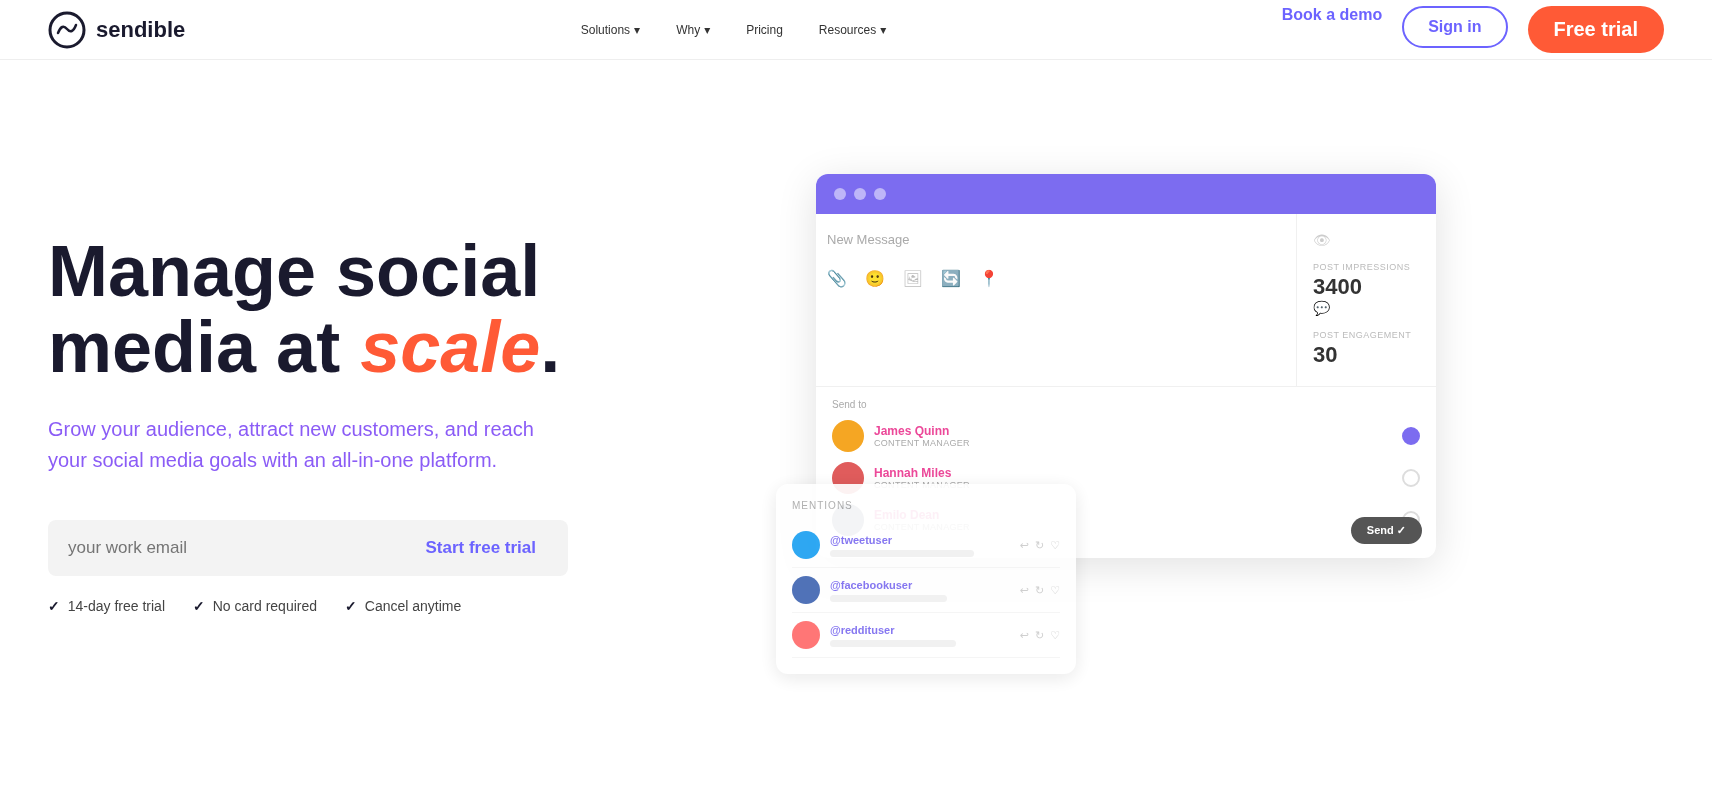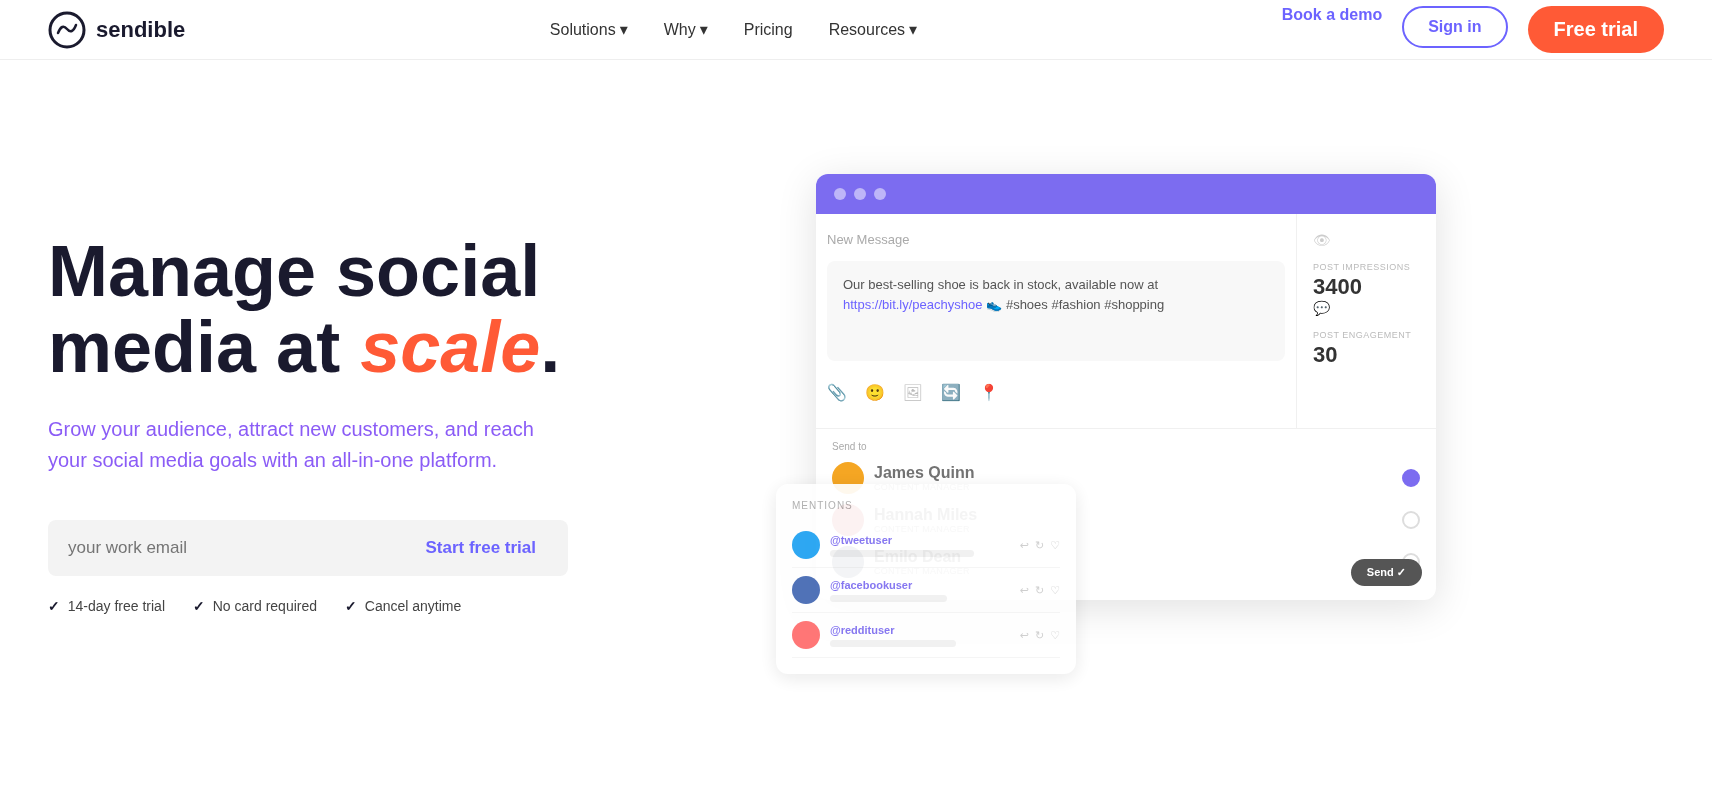--- a/index.html
+++ b/index.html
@@ -8,21 +8,21 @@
     
     nav {
       display: flex; align-items: center; justify-content: space-between;
       padding: 0 48px; height: 60px; border-bottom: 1px solid #eee;
       position: sticky; top: 0; background: #fff; z-index: 100;
     }
     .nav-logo { display: flex; align-items: center; gap: 10px; text-decoration: none; }
     .logo-icon { width: 38px; height: 38px; }
     .logo-text { font-size: 22px; font-weight: 700; color: #1a1a2e; }
     .nav-links { display: flex; align-items: center; gap: 36px; }
-    .nav-link { font-size: 16px; color: #333; text-decoration: none; cursor: pointer; display: flex; align-items: center; gap: 4px; }
+    .nav-link { font-size: 12px; color: #333; text-decoration: none; cursor: pointer; display: flex; align-items: center; gap: 4px; }
     .nav-actions { display: flex; align-items: flex-start; gap: 20px; }
     .btn-demo { font-size: 16px; color: #6c63ff; font-weight: 600; text-decoration: none; cursor: pointer; }
     .btn-signin {
       font-size: 16px; color: #6c63ff; font-weight: 600;
       border: 2px solid #6c63ff; border-radius: 50px;
       padding: 10px 24px; cursor: pointer; background: #fff;
     }
     .btn-free {
       font-size: 20px; color: #fff; font-weight: 600;
       background: #ff5a36; border: none; border-radius: 50px;
@@ -90,21 +90,21 @@
     .metric-label { font-size: 9px; color: #bbb; letter-spacing: 0.5px; text-transform: uppercase; margin-bottom: 2px; margin-top: 14px; }
     .metric-value { font-size: 22px; font-weight: 700; color: #333; }
     .metric-icon { font-size: 14px; color: #ccc; margin-bottom: 2px; }
 
     
     .send-to-section { padding: 12px 16px; border-top: 1px solid #f0f0f0; }
     .send-to-label { font-size: 10px; color: #aaa; margin-bottom: 10px; }
     .contact-row { display: flex; align-items: center; gap: 10px; margin-bottom: 10px; }
     .contact-avatar { width: 32px; height: 32px; border-radius: 50%; flex-shrink: 0; }
     .contact-info { flex: 1; }
-    .contact-name { font-size: 16px; font-weight: 600; color: #737373; }
+    .contact-name { font-size: 12px; font-weight: 600; color: #ec4899; }
     .contact-role { font-size: 9px; color: #aaa; text-transform: uppercase; letter-spacing: 0.3px; }
     .contact-radio { width: 18px; height: 18px; border-radius: 50%; border: 2px solid #ddd; flex-shrink: 0; }
     .contact-radio.active { background: #7c6cf0; border-color: #7c6cf0; }
 
     
     .mentions-window {
       position: absolute; bottom: 0; left: 0; width: 300px;
       background: #fff; border-radius: 12px;
       box-shadow: 0 4px 20px rgba(0,0,0,0.1);
       padding: 16px; opacity: 0.92;
@@ -207,27 +207,20 @@
       <div class="compose-window">
         <div class="compose-header">
           <div class="dot"></div>
           <div class="dot"></div>
           <div class="dot"></div>
         </div>
 
         <div class="compose-body">
           <div class="compose-main">
             <div class="compose-title">New Message</div>
-            <div class="compose-text-area">
-              <p class="compose-text">
-                <span>Our best-selling shoe is back in stock, available now at</span><br>
-                <span class="compose-link">https://bit.ly/peachyshoe</span>
-                <span> 👟 #shoes #fashion #shopping</span>
-              </p>
-            </div>
             <div class="compose-icons">
               <span class="compose-icon-btn">📎</span>
               <span class="compose-icon-btn">🙂</span>
               <span class="compose-icon-btn">🖼</span>
               <span class="compose-icon-btn">🔄</span>
               <span class="compose-icon-btn">📍</span>
             </div>
           </div>
 
           <div class="compose-sidebar">

